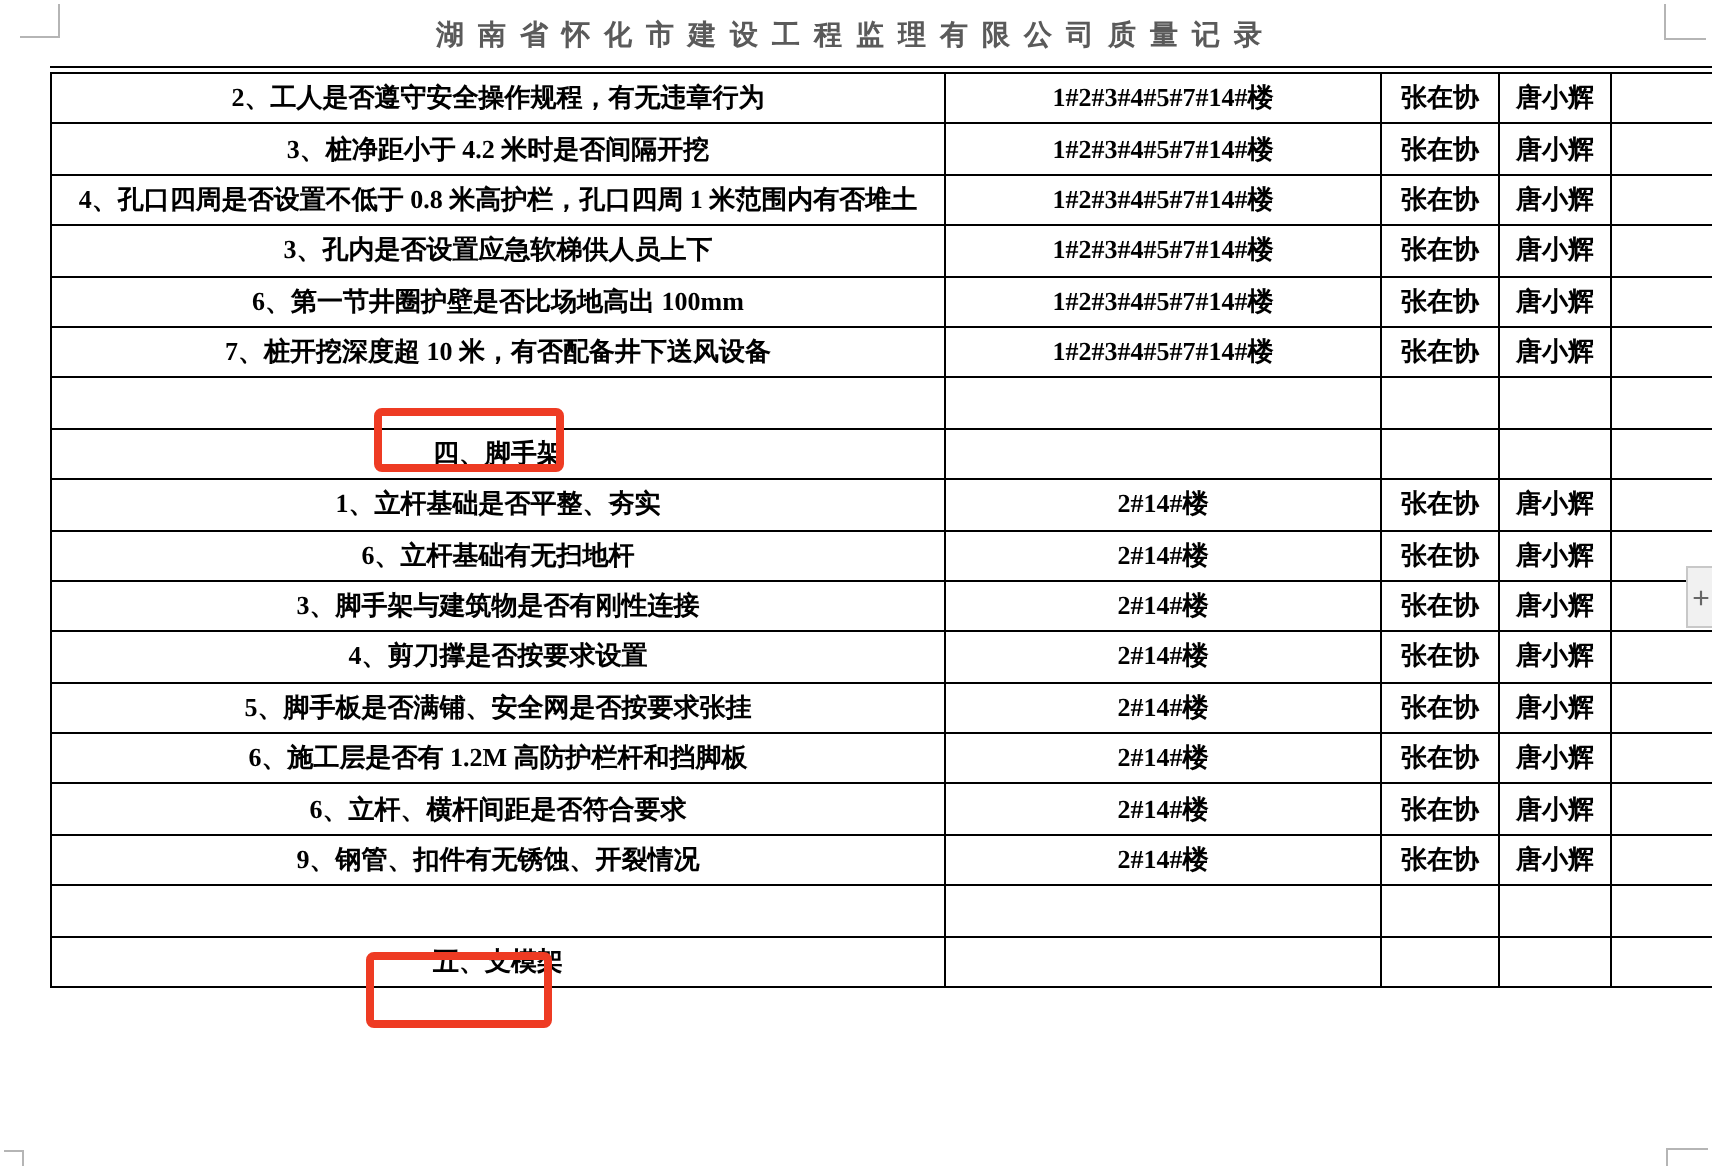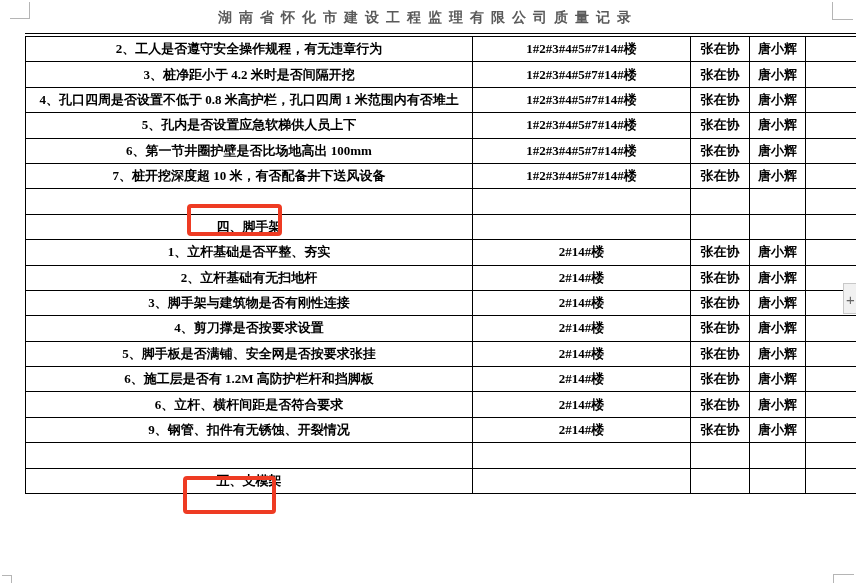--- a/index.html
+++ b/index.html
@@ -84,21 +84,21 @@
         <td></td>
       </tr>
       <tr>
         <td>4、孔口四周是否设置不低于 0.8 米高护栏，孔口四周 1 米范围内有否堆土</td>
         <td>1#2#3#4#5#7#14#楼</td>
         <td>张在协</td>
         <td>唐小辉</td>
         <td></td>
       </tr>
       <tr>
-        <td>5、孔内是否设置应急软梯供人员上下</td>
+        <td>3、孔内是否设置应急软梯供人员上下</td>
         <td>1#2#3#4#5#7#14#楼</td>
         <td>张在协</td>
         <td>唐小辉</td>
         <td></td>
       </tr>
       <tr>
         <td>6、第一节井圈护壁是否比场地高出 100mm</td>
         <td>1#2#3#4#5#7#14#楼</td>
         <td>张在协</td>
         <td>唐小辉</td>
@@ -126,21 +126,21 @@
         <td></td>
       </tr>
       <tr>
         <td>1、立杆基础是否平整、夯实</td>
         <td>2#14#楼</td>
         <td>张在协</td>
         <td>唐小辉</td>
         <td></td>
       </tr>
       <tr>
-        <td>2、立杆基础有无扫地杆</td>
+        <td>6、立杆基础有无扫地杆</td>
         <td>2#14#楼</td>
         <td>张在协</td>
         <td>唐小辉</td>
         <td></td>
       </tr>
       <tr>
         <td>3、脚手架与建筑物是否有刚性连接</td>
         <td>2#14#楼</td>
         <td>张在协</td>
         <td>唐小辉</td>

